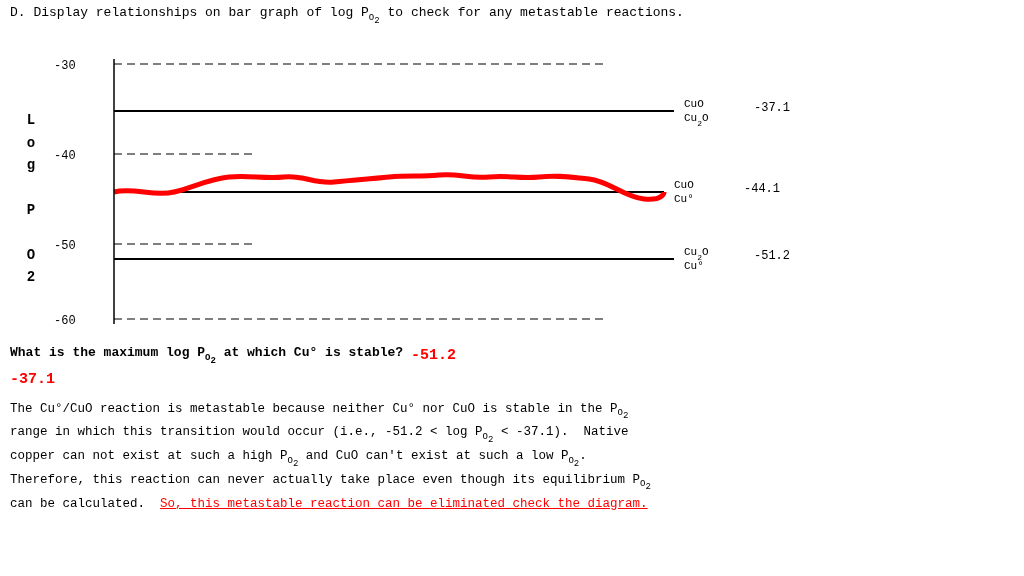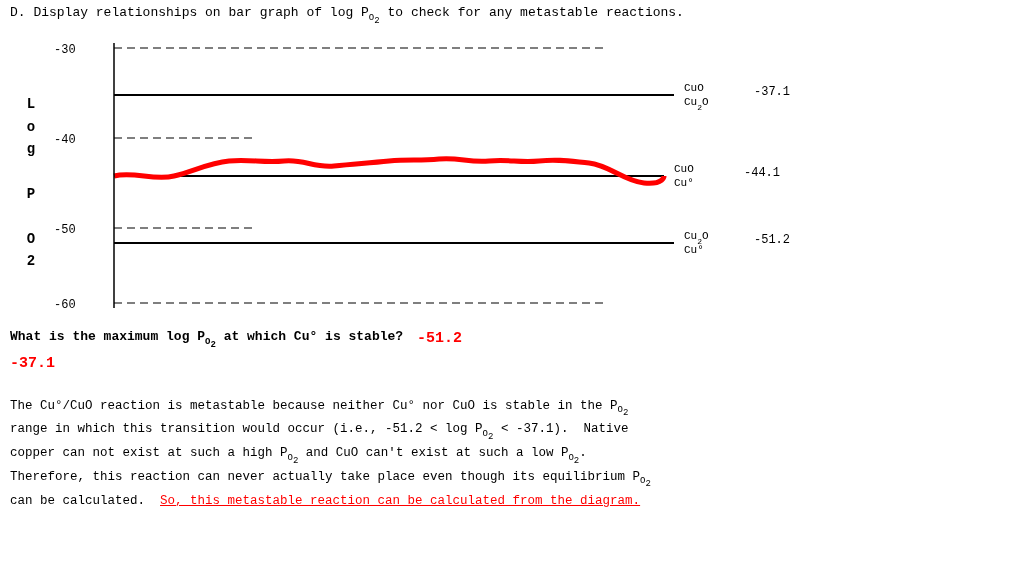--- a/index.html
+++ b/index.html
@@ -8,21 +8,21 @@
       height: 576px;
       background: white;
       font-family: 'Courier New', Courier, monospace;
       font-size: 13px;
       overflow: hidden;
       padding: 4px 10px;
     }
 
     .header-line {
       font-size: 13px;
-      margin-bottom: 6px;
+      margin-bottom: 22px;
       line-height: 1.4;
     }
 
     .chart-area {
       display: flex;
       margin-left: 10px;
       margin-bottom: 4px;
     }
 
     .y-axis-label {
@@ -55,41 +55,41 @@
 
     .questions-section {
       margin-top: 4px;
       line-height: 1.55;
     }
 
     .q-line {
       font-size: 13px;
       font-weight: bold;
       display: flex;
-      align-items: flex-start;
-      gap: 14px;
+      align-items: center;
+      gap: 8px;
     }
 
     .answer-red {
       color: red;
       font-weight: bold;
       font-size: 15px;
     }
 
     .answer-red-large {
       color: red;
       font-weight: bold;
       font-size: 18px;
     }
 
     .prose {
       font-size: 12.5px;
       font-family: 'Courier New', Courier, monospace;
       line-height: 1.5;
-      margin-top: 21px;
+      margin-top: 8px;
       font-weight: normal;
     }
 
     .link-red {
       color: red;
       text-decoration: underline;
     }
 
     sub {
       font-size: 9px;
@@ -179,15 +179,15 @@
 
 
 </div>
 
 <div class="prose">
   <span>
     The Cu°/CuO reaction is metastable because neither Cu° nor CuO is stable in the P<sub>O<sub>2</sub></sub><br>
     range in which this transition would occur (i.e., -51.2 &lt; log P<sub>O<sub>2</sub></sub> &lt; -37.1).&nbsp; Native<br>
     copper can not exist at such a high P<sub>O<sub>2</sub></sub> and CuO can't exist at such a low P<sub>O<sub>2</sub></sub>.<br>
     Therefore, this reaction can never actually take place even though its equilibrium P<sub>O<sub>2</sub></sub><br>
-    can be calculated.&nbsp; <span class="link-red">So, this metastable reaction can be calculated from the diagram.</span>
+    can be calculated.&nbsp; <span class="link-red">So, this metastable reaction can be eliminated check the diagram.</span>
   </span>
 </div>
 
 </body></html>

